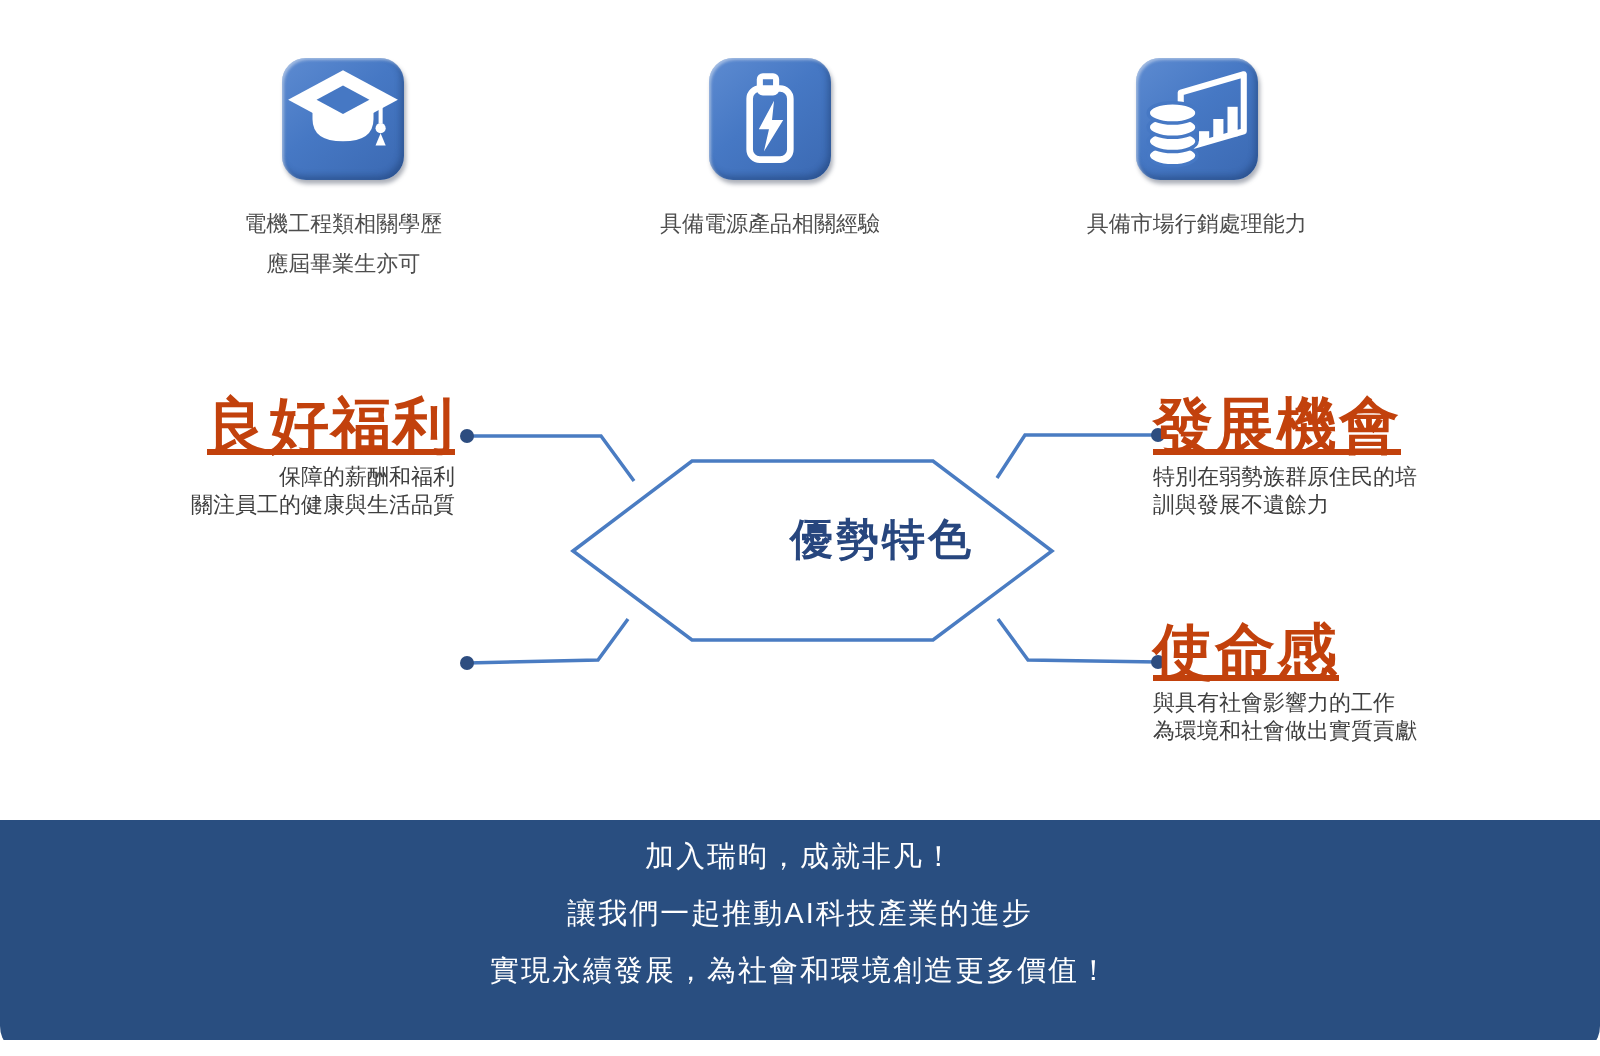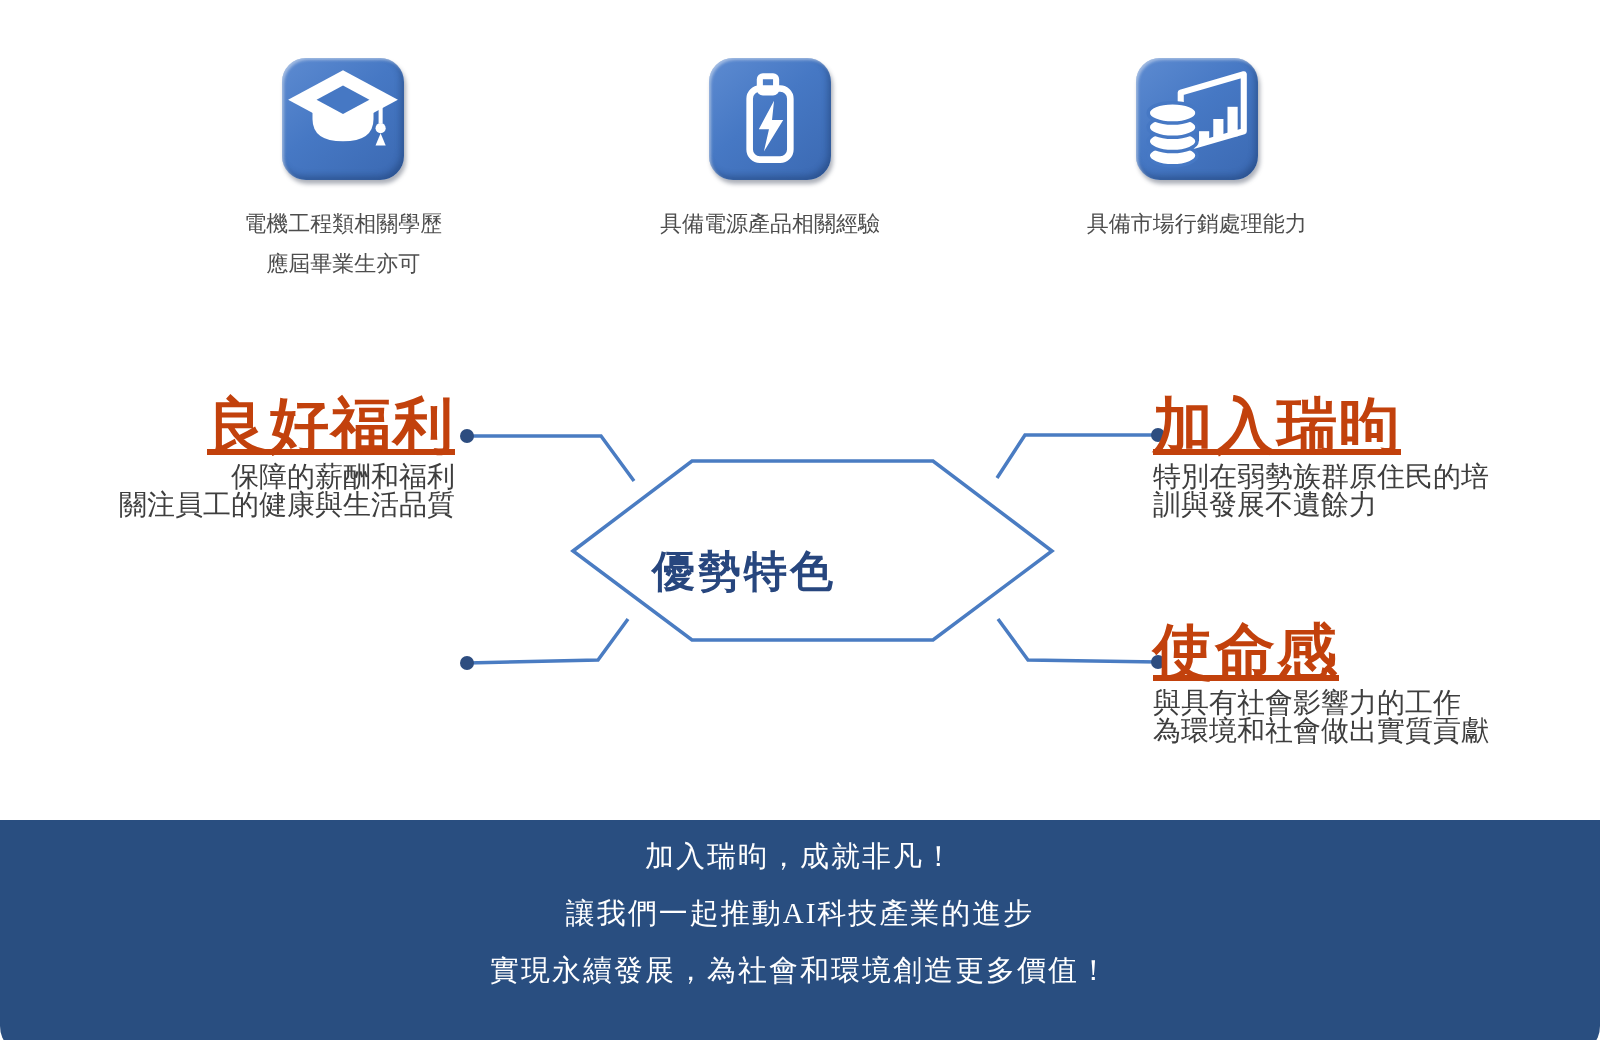--- a/index.html
+++ b/index.html
@@ -17,36 +17,36 @@
     box-shadow:inset 2px 2px 3px rgba(255,255,255,0.45),
                inset -3px -4px 6px rgba(25,55,105,0.45),
                2px 4px 4px rgba(70,80,100,0.45);
   }
   .req-icon svg{position:absolute;inset:0;}
   .req-caption{margin-top:24px;text-align:center;color:#4d4d4d;font-size:22px;line-height:40px;}
   
   .diagram-lines{position:absolute;left:0;top:0;width:1600px;height:1056px;pointer-events:none;}
   .branch{position:absolute;z-index:2;}
   .branch-title{font-size:60px;font-weight:bold;color:#c2410c;line-height:60px;letter-spacing:2px;text-decoration:underline;}
-  .branch-sub{margin-top:7px;font-size:28px;color:#3e3e3e;line-height:28px;}
+  .branch-sub{margin-top:7px;font-size:22px;color:#3e3e3e;line-height:28px;}
   .branch.tl,.branch.bl{left:35px;width:420px;text-align:right;}
   .branch.tr,.branch.br{left:1153px;width:430px;text-align:left;}
   .branch.tl{top:396px;}
   .branch.bl{top:622px;}
   .branch.tr{top:396px;}
   .branch.br{top:622px;}
   .center-label{
-    position:absolute;left:652px;top:546px;width:322px;text-align:left;
+    position:absolute;left:652px;top:514px;width:322px;text-align:right;
     font-size:43px;font-weight:bold;color:#27467e;line-height:50px;letter-spacing:3px;z-index:2;
   }
   
   .footer{
     position:absolute;left:0;top:820px;width:1600px;height:220px;background:#294e80;
     display:flex;flex-direction:column;align-items:center;box-sizing:border-box;
-    padding-top:20px;row-gap:25px;font-family:Liberation Serif, serif;
+    padding-top:20px;row-gap:25px;
   }
   .footer-line{color:#ffffff;font-size:29px;line-height:32px;letter-spacing:2px;}
 </style>
 </head>
 <body>
 
 <div class="page">
 
   <div class="icons-row">
 
@@ -125,21 +125,21 @@
   <div class="branch tl">
     <div class="branch-title">良好福利</div>
     <div class="branch-sub">
       <div>保障的薪酬和福利</div>
       <div>關注員工的健康與生活品質</div>
     </div>
   </div>
 
 
   <div class="branch tr">
-    <div class="branch-title">加入瑞昫</div>
+    <div class="branch-title">發展機會</div>
     <div class="branch-sub">
       <div>特別在弱勢族群原住民的培</div>
       <div>訓與發展不遺餘力</div>
     </div>
   </div>
 
   <div class="branch br">
     <div class="branch-title">使命感</div>
     <div class="branch-sub">
       <div>與具有社會影響力的工作</div>

